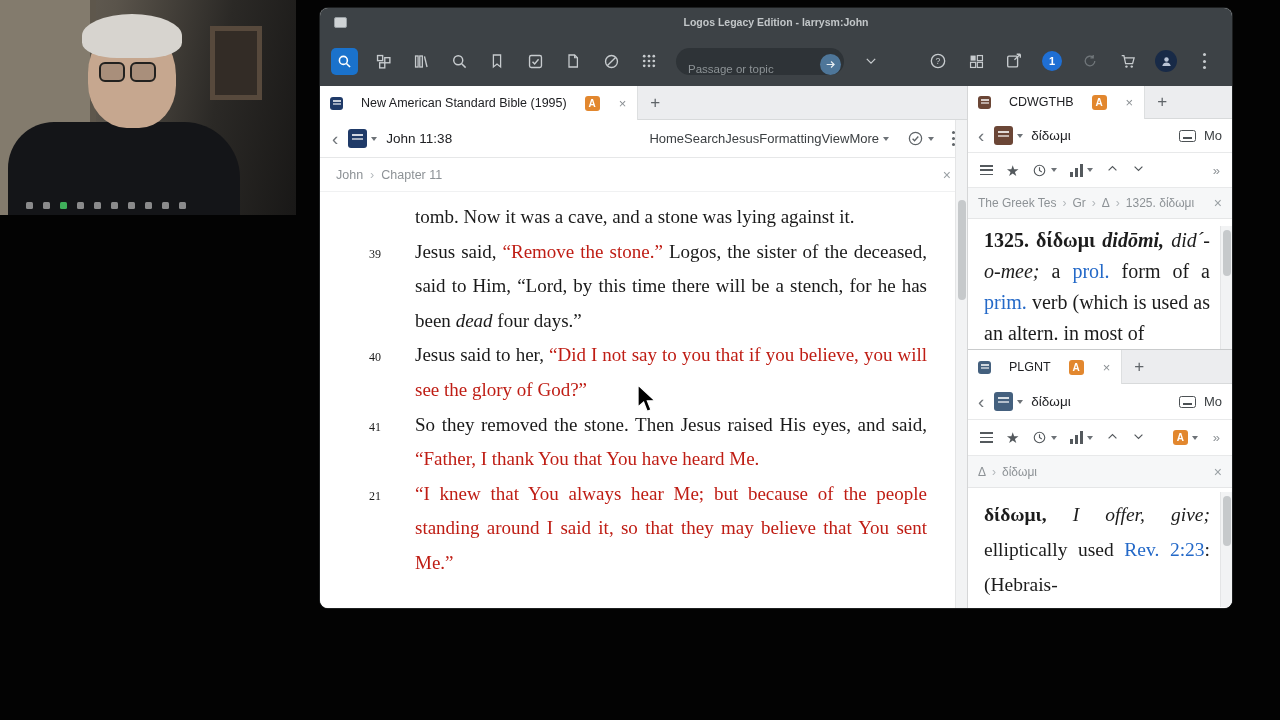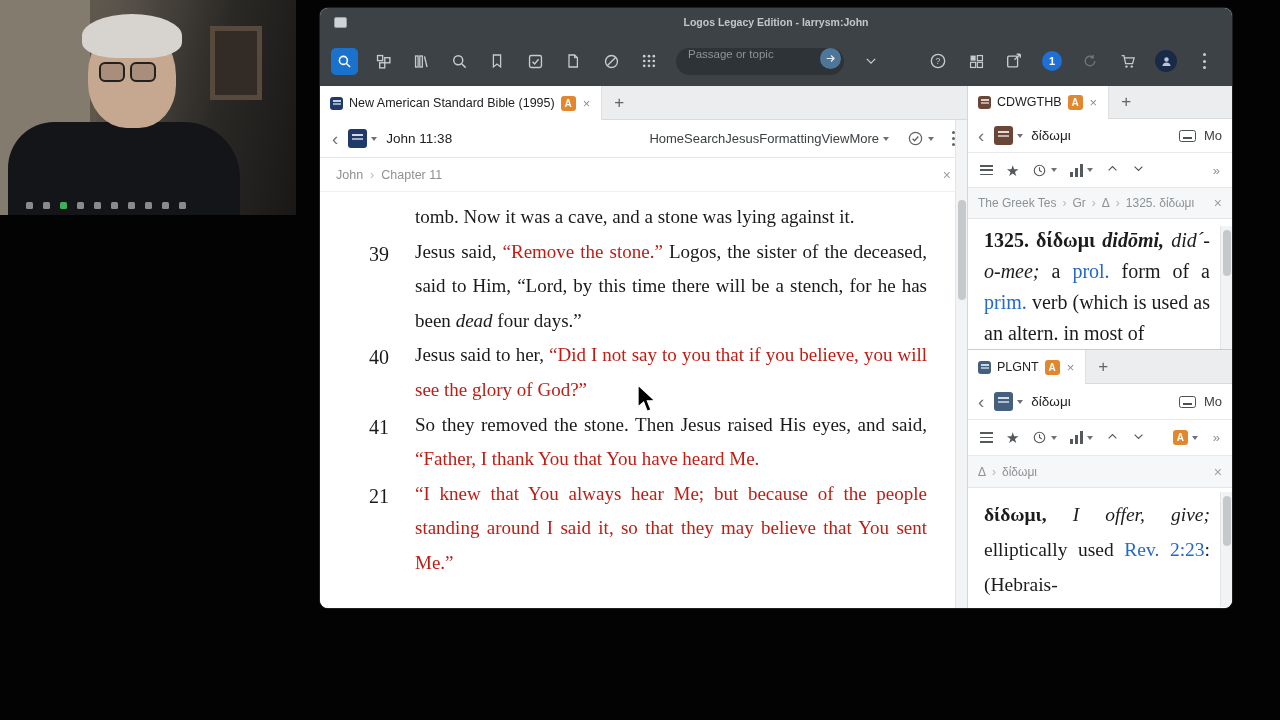--- a/index.html
+++ b/index.html
@@ -24,35 +24,35 @@
   
   .app { position:absolute; left:320px; top:8px; width:912px; height:600px; background:#fff;
          border-radius:8px; overflow:hidden; box-shadow:0 0 0 1px #1d1f20; }
   .titlebar { height:28px; background:#3d4246; display:flex; align-items:center; justify-content:center; position:relative; }
   .title-text { font-size:10.5px; color:#c3c7c9; font-weight:bold; }
   .win-icon { position:absolute; left:14px; width:13px; height:11px; border:1.4px solid #9aa0a4; border-radius:2px; background:#cfd3d5; }
 
   .toolbar { height:50px; background:#3d4246; display:flex; align-items:center; padding:0 9px; color:#c7cbce; }
   .tbi { width:30px; height:30px; display:flex; align-items:center; justify-content:center; color:#c7cbce; flex:none; margin:0 4px; }
   .tile-btn { width:27px; height:27px; background:#1a72cc; border-radius:5px; color:#fff; display:flex; align-items:center; justify-content:center; margin:0 6px 0 2px; flex:none; }
-  .searchpill { width:168px; height:27px; background:#2e3337; border-radius:14px; display:flex; align-items:flex-start; padding:0 3px 0 12px; margin:0 8px; flex:none; }
+  .searchpill { width:168px; height:27px; background:#2e3337; border-radius:14px; display:flex; align-items:flex-end; padding:0 3px 0 12px; margin:0 8px; flex:none; }
   .searchpill input { flex:1; min-width:0; background:transparent; border:none; outline:none; color:#cfd3d5; font-size:11.5px; }
   .searchpill input::placeholder { color:#8d9periodic396; color:#8d9396; }
   .go-circle { width:21px; height:21px; border-radius:50%; background:#4e7染699; background:#4e7699; color:#e8eef2; display:flex; align-items:center; justify-content:center; flex:none; }
   .spacer { flex:1; }
   .badge-circle { width:20px; height:20px; border-radius:50%; background:#1f6fd4; color:#fff; font-size:11px; font-weight:bold; display:flex; align-items:center; justify-content:center; }
   .avatar { width:22px; height:22px; border-radius:50%; background:#182a47; color:#b9c4d6; display:flex; align-items:center; justify-content:center; }
   .kebab { display:flex; flex-direction:column; align-items:center; }
   .kebab i { width:3px; height:3px; border-radius:50%; background:currentColor; margin:1.6px 0; }
 
   .main { display:flex; height:522px; }
 
   
   .tabbar { height:34px; background:#ecedef; border-bottom:1px solid #d8dadb; display:flex; align-items:stretch; }
-  .tab { background:#fff; display:flex; align-items:center; gap:6px; padding:0 10px; font-size:12.5px; color:#202124;
+  .tab { background:#fff; display:flex; align-items:center; gap:18px; padding:0 10px; font-size:12.5px; color:#202124;
          border-right:1px solid #dddfe0; margin-bottom:-1px; }
   .res-dot { width:13px; height:13px; border-radius:3px; flex:none; position:relative; }
   .res-dot::after { content:""; position:absolute; left:2.5px; top:3.5px; width:8px; height:1.6px; background:rgba(255,255,255,.75); box-shadow:0 3px 0 rgba(255,255,255,.55); }
   .badge-a { width:15px; height:15px; border-radius:3px; background:#e2872e; color:#fff; font-size:10px; font-weight:bold; display:flex; align-items:center; justify-content:center; flex:none; }
   .tab-close { color:#8a8f93; font-size:13px; padding:0 1px; }
   .tab-plus { color:#5f6468; font-size:17px; display:flex; align-items:center; padding:0 12px; }
 
   
   .left-panel { width:648px; display:flex; flex-direction:column; border-right:1px solid #d5d6d7; position:relative; background:#fff; }
   .navrow { height:38px; display:flex; align-items:center; padding:0 12px; border-bottom:1px solid #e6e7e8; font-size:13px; color:#3c4043; }
@@ -65,21 +65,21 @@
   .menu-item { color:#3c4043; font-size:13px; }
   .navrow .iconic { color:#5f6468; display:flex; align-items:center; margin-left:18px; }
 
   .crumbrow { height:34px; display:flex; align-items:center; gap:7px; padding:0 16px; font-size:12.5px; color:#8d9296; border-bottom:1px solid #f0f1f2; }
   .crumb-sep { color:#b3b8bc; }
   .crumb-x { margin-left:auto; color:#9aa0a4; font-size:14px; }
 
   .bible { position:relative; flex:1; overflow:hidden; padding:8px 40px 0 24px;
            font-family:"Liberation Serif","DejaVu Serif",serif; font-size:19px; line-height:34.6px; color:#1a1a1a;margin-left:25px; }
   .verse-row { display:flex; }
-  .verse-num { width:46px; flex:none; font-size:20px; padding-top:2px; color:#1a1a1a; }
+  .verse-num { width:46px; flex:none; font-size:12px; padding-top:2px; color:#1a1a1a; }
   .verse-text { flex:1; text-align:justify; }
   .seg.red { color:#bf1d14; }
   .seg.italic { font-style:italic; }
   .seg.bold { font-weight:bold; }
   .seg.bolditalic { font-weight:bold; font-style:italic; }
   .seg.link { color:#2469c8; }
 
   
   .vscroll { position:absolute; right:0; width:12px; background:#f2f3f4; border-left:1px solid #e4e5e6; }
   .vthumb { position:absolute; left:2px; width:8px; background:#c6c9cb; border-radius:4px; }

